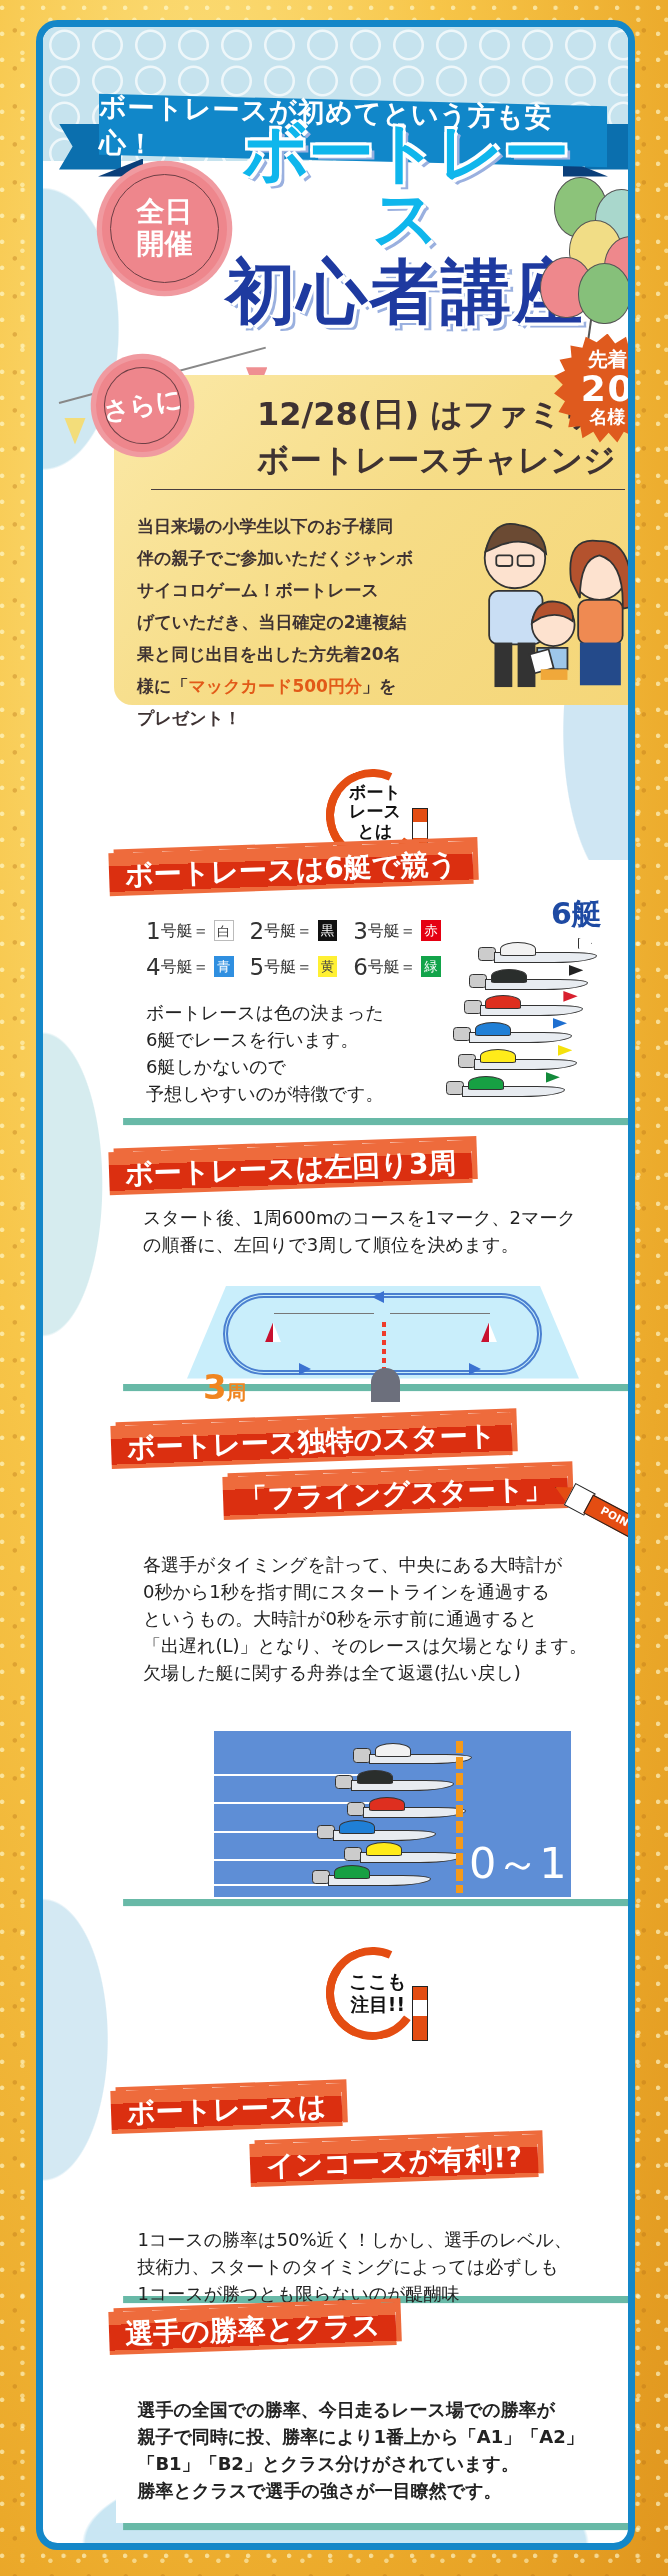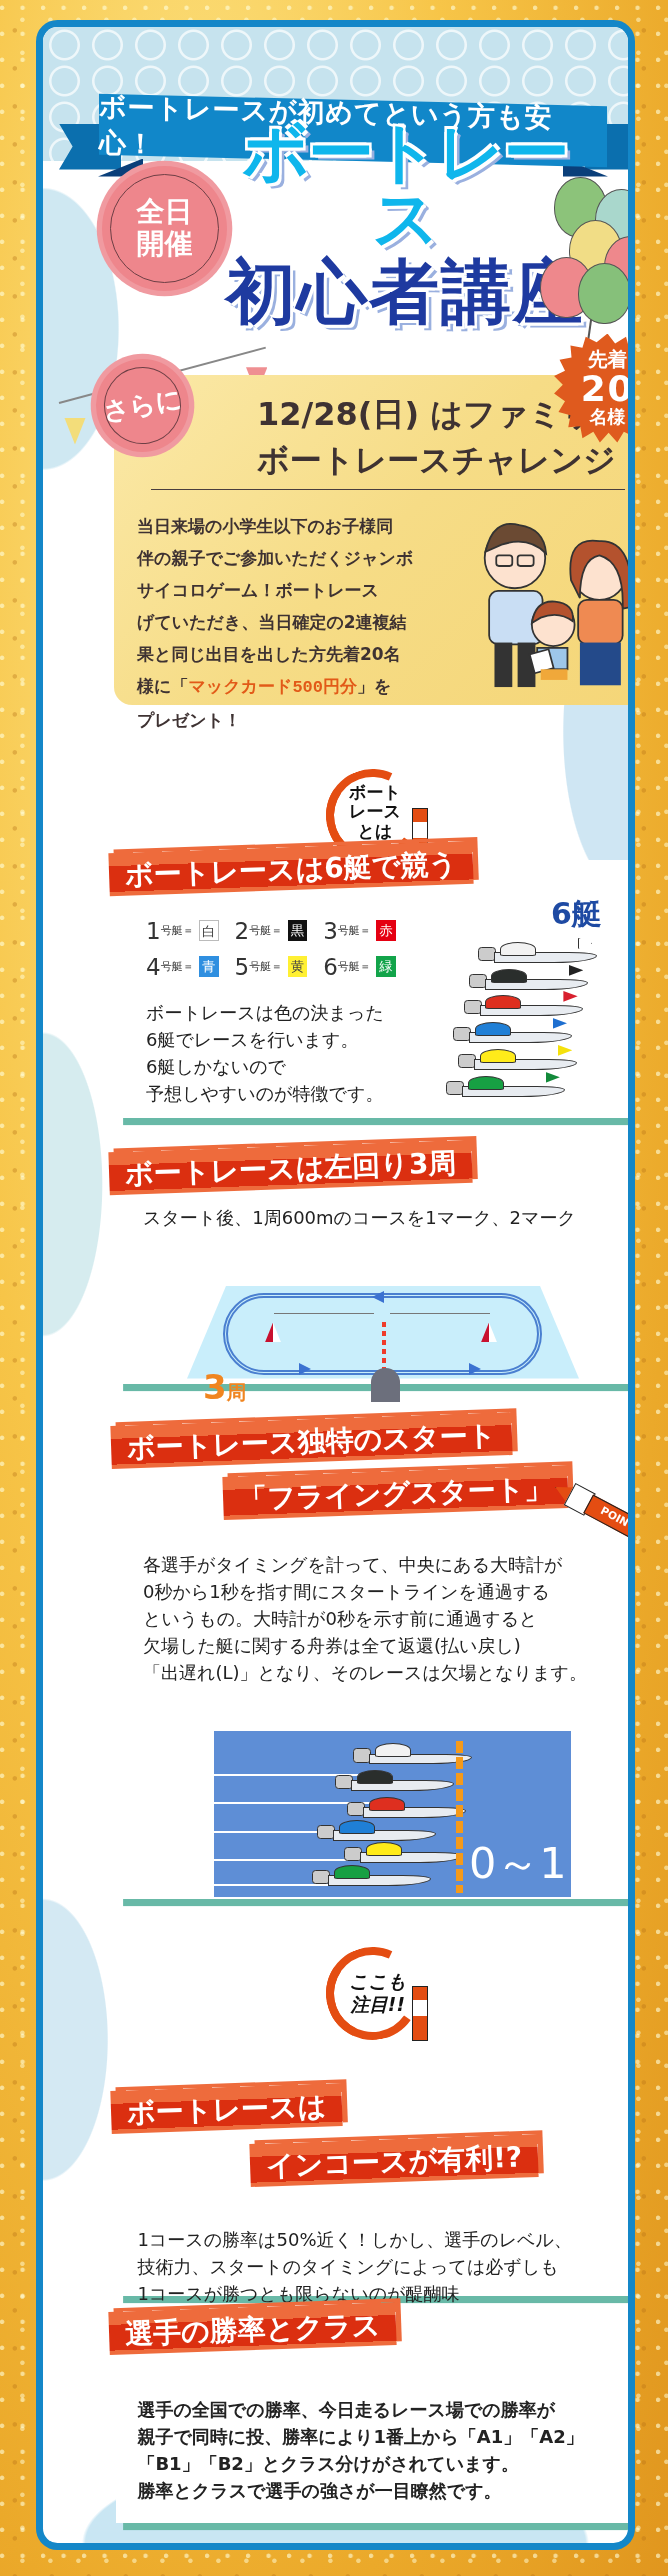--- a/index.html
+++ b/index.html
@@ -75,21 +75,21 @@
     z-index: 5; color: #fff; text-align: center; font-weight: bold; display: flex; flex-direction: column; justify-content: center; }
   .starburst .a { font-size: 19.6px; line-height: 1; }
   .starburst .b { font-size: 36px; line-height: 1.05; letter-spacing: 1.8px; }
   .starburst .c { font-size: 18px; line-height: 1; }
 
   .family-box { position: absolute; left: 71px; top: 348px; width: 535px; height: 330px; border-radius: 18px;
     background: linear-gradient(135deg, #fbe9a8 0%, #f6dc86 50%, #f5d678 100%); z-index: 2; }
   .family-title { position: absolute; left: 143px; top: 16px; font-weight: bold; font-size: 32px; color: #3e3232; line-height: 46px; }
   .family-rule { position: absolute; left: 37px; top: 114px; width: 474px; height: 1.8px; background: #4a3e3e; }
   .family-body { position: absolute; left: 23px; top: 135px; width: 312px; font-weight: bold; font-size: 17px; line-height: 32px; color: #3e3232; }
-  .family-body .hl { color: #e25a18; font-family: Liberation Mono, monospace; }
+  .family-body .hl { color: #e25a18; }
   .family-illust { position: absolute; left: 352px; top: 134px; width: 178px; height: 187px; }
 
   
   .marker-badge { position: absolute; left: 283px; width: 100px; height: 98px; }
   .marker-badge .ring { position: absolute; left: 0; top: 0; width: 93px; height: 93px; border-radius: 50%;
     border: 8px solid #e44d12; border-right-color: transparent; border-bottom-color: transparent; transform: rotate(-20deg); }
   .marker-badge .ring2 { position: absolute; left: 0; top: 0; width: 93px; height: 93px; border-radius: 50%;
     border: 8px solid #e44d12; border-top-color: transparent; border-right-color: transparent; transform: rotate(-10deg); }
   .marker-badge .txt { position: absolute; left: 23px; top: 14.3px; font-weight: bold; font-size: 17px; line-height: 19.6px; color: #111; text-align: center; }
   .marker-badge .pen { position: absolute; left: 86px; top: 39px; width: 16px; height: 55px; border: 1.8px solid #222; background: linear-gradient(#e44d12 0 25%, #fff 25% 55%, #e44d12 55%); }
@@ -97,21 +97,21 @@
   
   .card { position: absolute; left: 73px; width: 533px; background: #fff; box-shadow: 7.1px 7.1px 0 #68b9a7; }
   .tag { position: absolute; color: #fff; font-weight: bold; font-size: 28px; white-space: nowrap; padding: 3.6px 16px 1.8px; z-index: 2;
     background: linear-gradient(#ee6b3c 0 30%, #db2f10 30% 90%, #ee6b3c 90%); transform: rotate(-2deg); box-shadow: 5.3px -3.6px 0 #ee6b3c; }
   .card-text { position: absolute; font-size: 17px; line-height: 25px; color: #222; }
 
   .legend { position: absolute; left: 30px; top: 53px; font-size: 19.6px; line-height: 36px; color: #333; }
   .legend .row { display: flex; gap: 16px; }
   .legend .item { display: flex; align-items: center; }
   .legend .item .num { font-size: 23px; }
-  .legend .item .suf { font-size: 11px; margin-right: 2.7px; }
+  .legend .item .suf { font-size: 16px; margin-right: 2.7px; }
   .legend .sw { display: inline-block; width: 19.6px; height: 21.4px; font-size: 13.4px; line-height: 21.4px; text-align: center; margin-left: 2.7px; }
 
   .boat-stack { position: absolute; }
   .boat { position: absolute; width: 125px; height: 21.4px; }
   .boat .hull { position: absolute; left: 21.4px; top: 10.7px; width: 103px; height: 10.7px; background: #e8ecf1; border: 1.3px solid #333; border-radius: 0 40% 60% 0 / 0 50% 100% 0; }
   .boat .body { position: absolute; left: 27px; top: 0; width: 36px; height: 14.3px; border-radius: 50% 50% 10% 10%; border: 0.9px solid #333; }
   .boat .flag2 { position: absolute; left: 105px; top: -3.6px; width: 14.3px; height: 10.7px; clip-path: polygon(0 0,100% 50%,0 100%); }
   .boat .engine { position: absolute; left: 5.3px; top: 5.3px; width: 18px; height: 14.3px; background: #ccc; border: 0.9px solid #333; border-radius: 3.6px; }
 
   .six-label { position: absolute; left: 435px; top: 34px; font-size: 30px; font-weight: bold; color: #1e4aa3; }
@@ -322,20 +322,21 @@
           <div class="body" style="background:#17a043"></div>
           <div class="flag2" style="background:#138a3a"></div>
         </div>
     </div>
   </div>
 
   <div class="card" style="top:1125px;height:232px;">
     <div class="tag" style="left:-7.1px;top:-5.3px;">ボートレースは左回り3周</div>
     <div class="card-text" style="left:27px;top:52px;font-size:18px;line-height:27px;">
       <div>スタート後、1周600mのコースを1マーク、2マーク</div>
+      <div>の順番に、左回りで3周して順位を決めます。</div>
     </div>
     <div class="track">
       <div class="water"></div>
       <div class="oval"></div>
       <div class="arrow left" style="left:185px;top:5.3px"></div>
       <div class="arrow right" style="left:112px;top:77px"></div>
       <div class="arrow right" style="left:282px;top:77px"></div>
       <div class="mline" style="left:87px;width:100px"></div>
       <div class="mline" style="left:203px;width:100px"></div>
       <div class="buoy" style="left:78px;top:37px"></div>
@@ -346,22 +347,22 @@
     </div>
   </div>
 
   <div class="card" style="top:1392px;height:480px;">
     <div class="tag" style="left:-5.3px;top:0px;">ボートレース独特のスタート</div>
     <div class="tag" style="left:107px;top:52px;">「フライングスタート」</div>
     <div class="card-text" style="left:27px;top:132px;font-size:18px;line-height:27px;">
       <div>各選手がタイミングを計って、中央にある大時計が</div>
       <div>0秒から1秒を指す間にスタートラインを通過する</div>
       <div>というもの。大時計が0秒を示す前に通過すると</div>
+      <div>「出遅れ(L)」となり、そのレースは欠場となります。</div>
       <div>欠場した艇に関する舟券は全て返還(払い戻し)</div>
-      <div>「出遅れ(L)」となり、そのレースは欠場となります。</div>
     </div>
     <div class="start-img" style="top:312px;">
       <div class="streak" style="top:43px;width:178px"></div>
       <div class="streak" style="top:71px;width:160px"></div>
       <div class="streak" style="top:100px;width:143px"></div>
       <div class="streak" style="top:128px;width:134px"></div>
       <div class="streak" style="top:153px;width:125px"></div>
       <div class="boat" style="left:134px;top:12.5px">
           <div class="engine"></div>
           <div class="hull"></div>
@@ -398,21 +399,21 @@
   </div>
   <div class="point-pen">
     <div class="tip"></div>
       <div class="neck"></div>
     <div class="barrel">POINT</div>
   </div>
 
   <div class="marker-badge" style="top:1920px;">
     <div class="ring"></div>
       <div class="ring2"></div>
-    <div class="txt" style="top:23px;font-size:18.7px;line-height:23px;font-style:italic;"><span>ここも</span><br><span>注目!!</span></div>
+    <div class="txt" style="top:23px;font-size:18.7px;line-height:23px;"><span>ここも</span><br><span>注目!!</span></div>
     <div class="pen"></div>
   </div>
 
   <div class="card" style="top:2073px;height:196px;">
     <div class="tag" style="left:-5.3px;top:-12.5px;">ボートレースは</div>
     <div class="tag" style="left:134px;top:39px;">インコースが有利!?</div>
     <div class="card-text" style="left:21.4px;top:126px;font-size:18px;line-height:27px;">
       <div>1コースの勝率は50%近く！しかし、選手のレベル、</div>
       <div>技術力、スタートのタイミングによっては必ずしも</div>
       <div>1コースが勝つとも限らないのが醍醐味</div>

